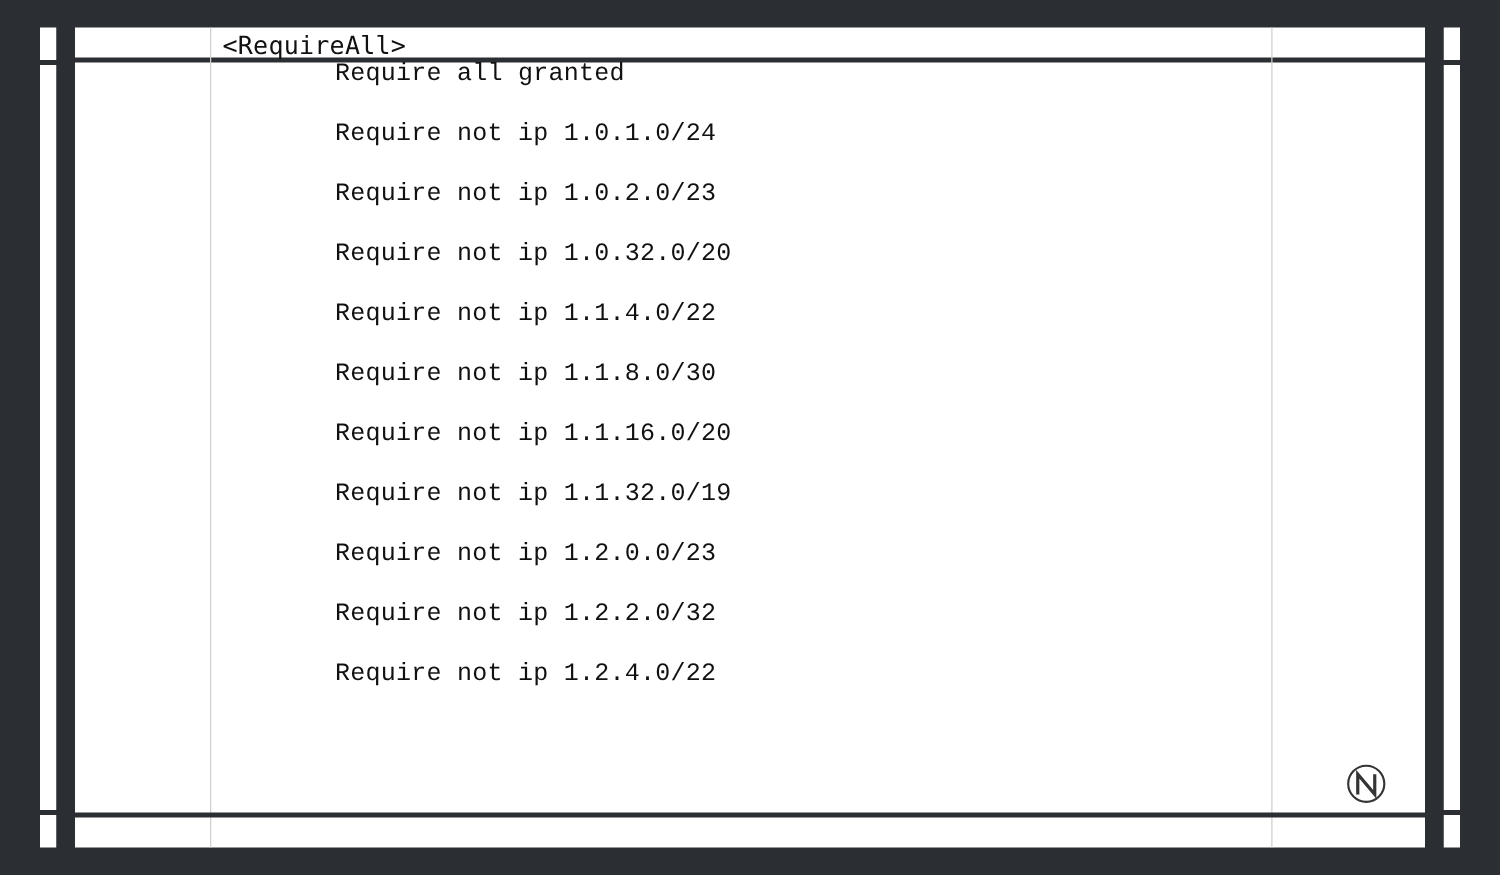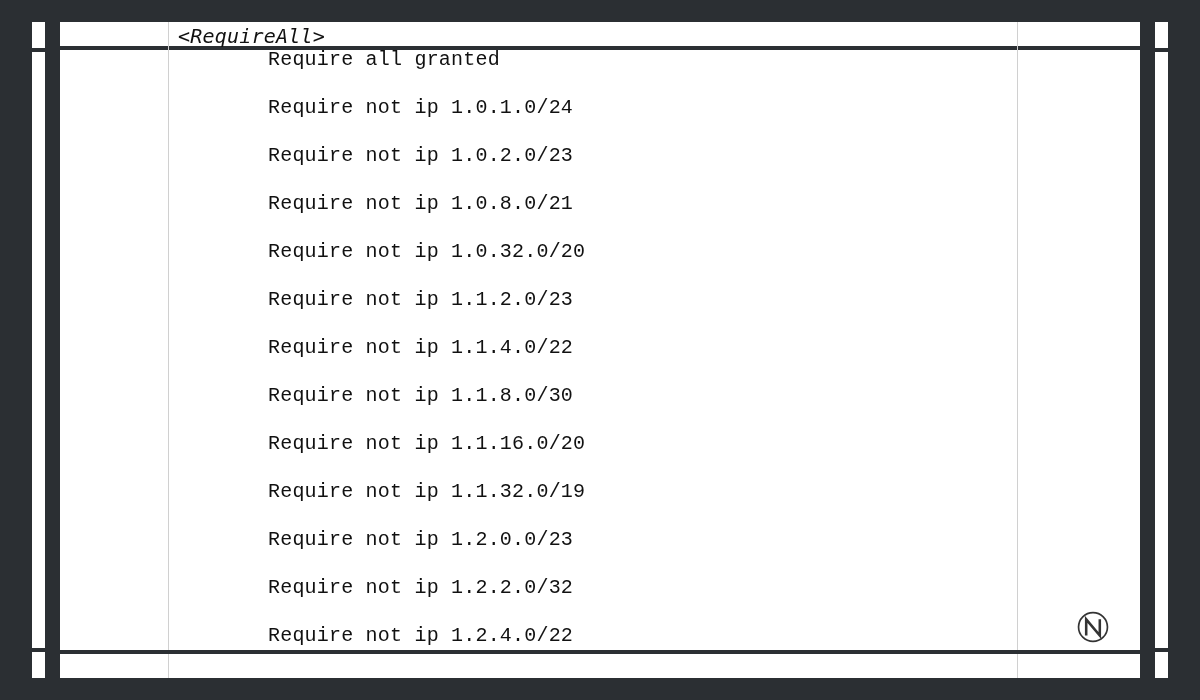--- a/index.html
+++ b/index.html
@@ -87,21 +87,20 @@
     font-size: 20px;
     line-height: 24px;
     letter-spacing: 0.2px;
   }
   pre.code {
     margin: 0;
     white-space: pre;
   }
   .tag-line {
     margin-left: 0;
-    font-style: italic;
   }
   .body-line {
     margin-left: 90px; 
     display: block;
     font-family: Liberation Mono, monospace;
   }
 
   
   .logo {
     position: absolute;
@@ -123,23 +122,21 @@
 
   <div class="sheet">
     <div class="vrule a"></div>
     <div class="vrule b"></div>
 
     <div class="code-wrap">
       <pre class="code" id="code-pre"><span class="tag-line">&lt;RequireAll&gt;</span>
 <span class="body-line">Require all granted</span>
 <span class="body-line">Require not ip 1.0.1.0/24</span>
 <span class="body-line">Require not ip 1.0.2.0/23</span>
-<span class="body-line">Require not ip 1.0.8.0/21</span>
 <span class="body-line">Require not ip 1.0.32.0/20</span>
-<span class="body-line">Require not ip 1.1.2.0/23</span>
 <span class="body-line">Require not ip 1.1.4.0/22</span>
 <span class="body-line">Require not ip 1.1.8.0/30</span>
 <span class="body-line">Require not ip 1.1.16.0/20</span>
 <span class="body-line">Require not ip 1.1.32.0/19</span>
 <span class="body-line">Require not ip 1.2.0.0/23</span>
 <span class="body-line">Require not ip 1.2.2.0/32</span>
 <span class="body-line">Require not ip 1.2.4.0/22</span>
 
 
 

